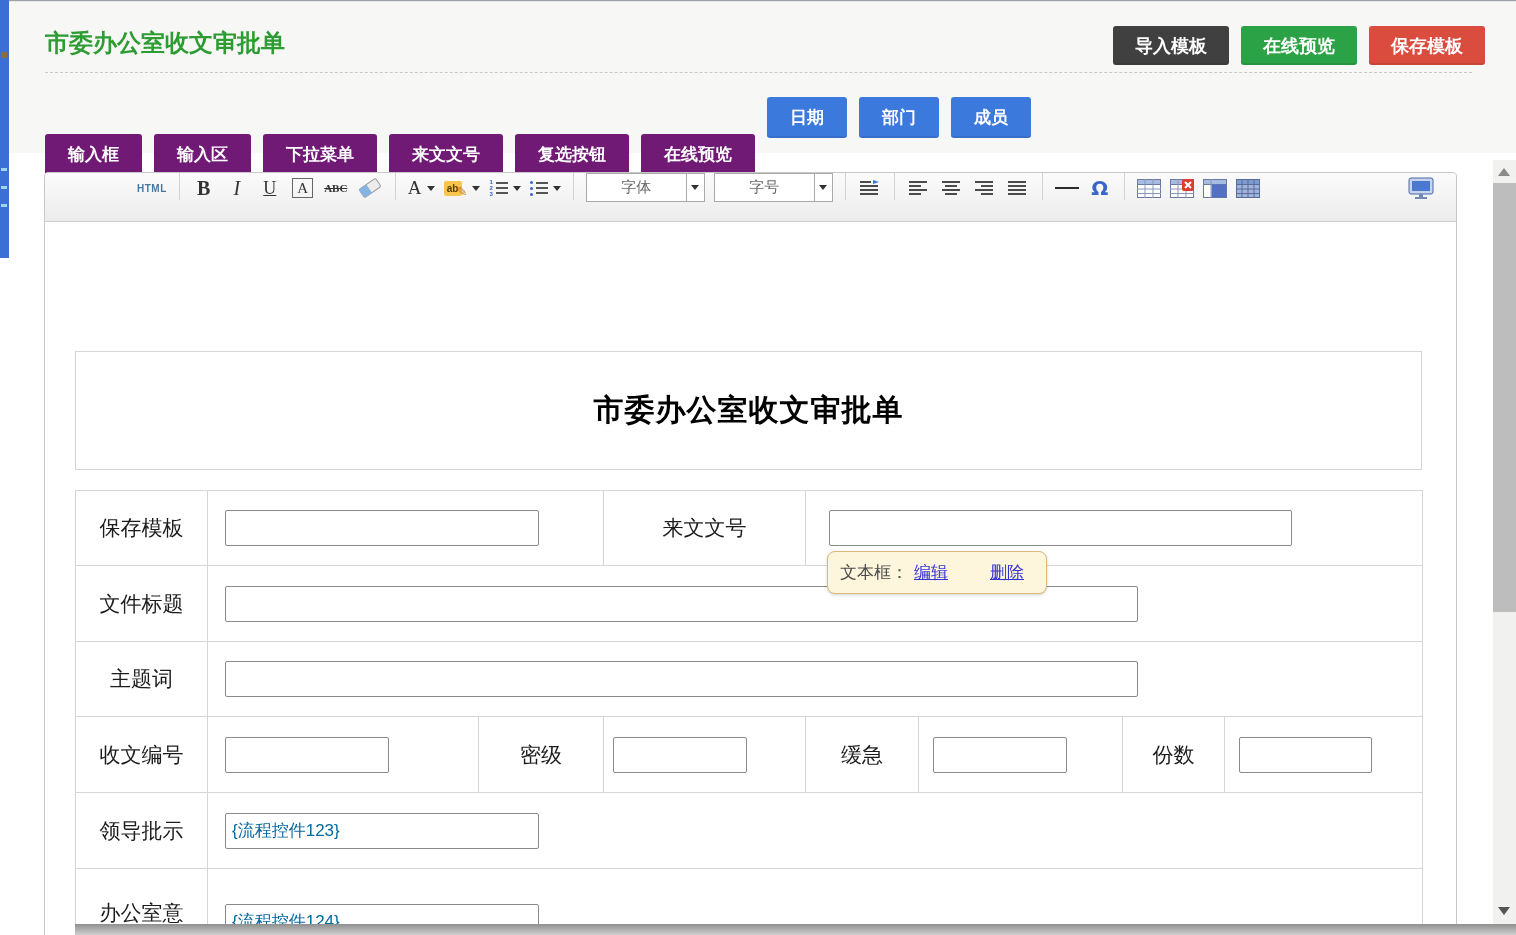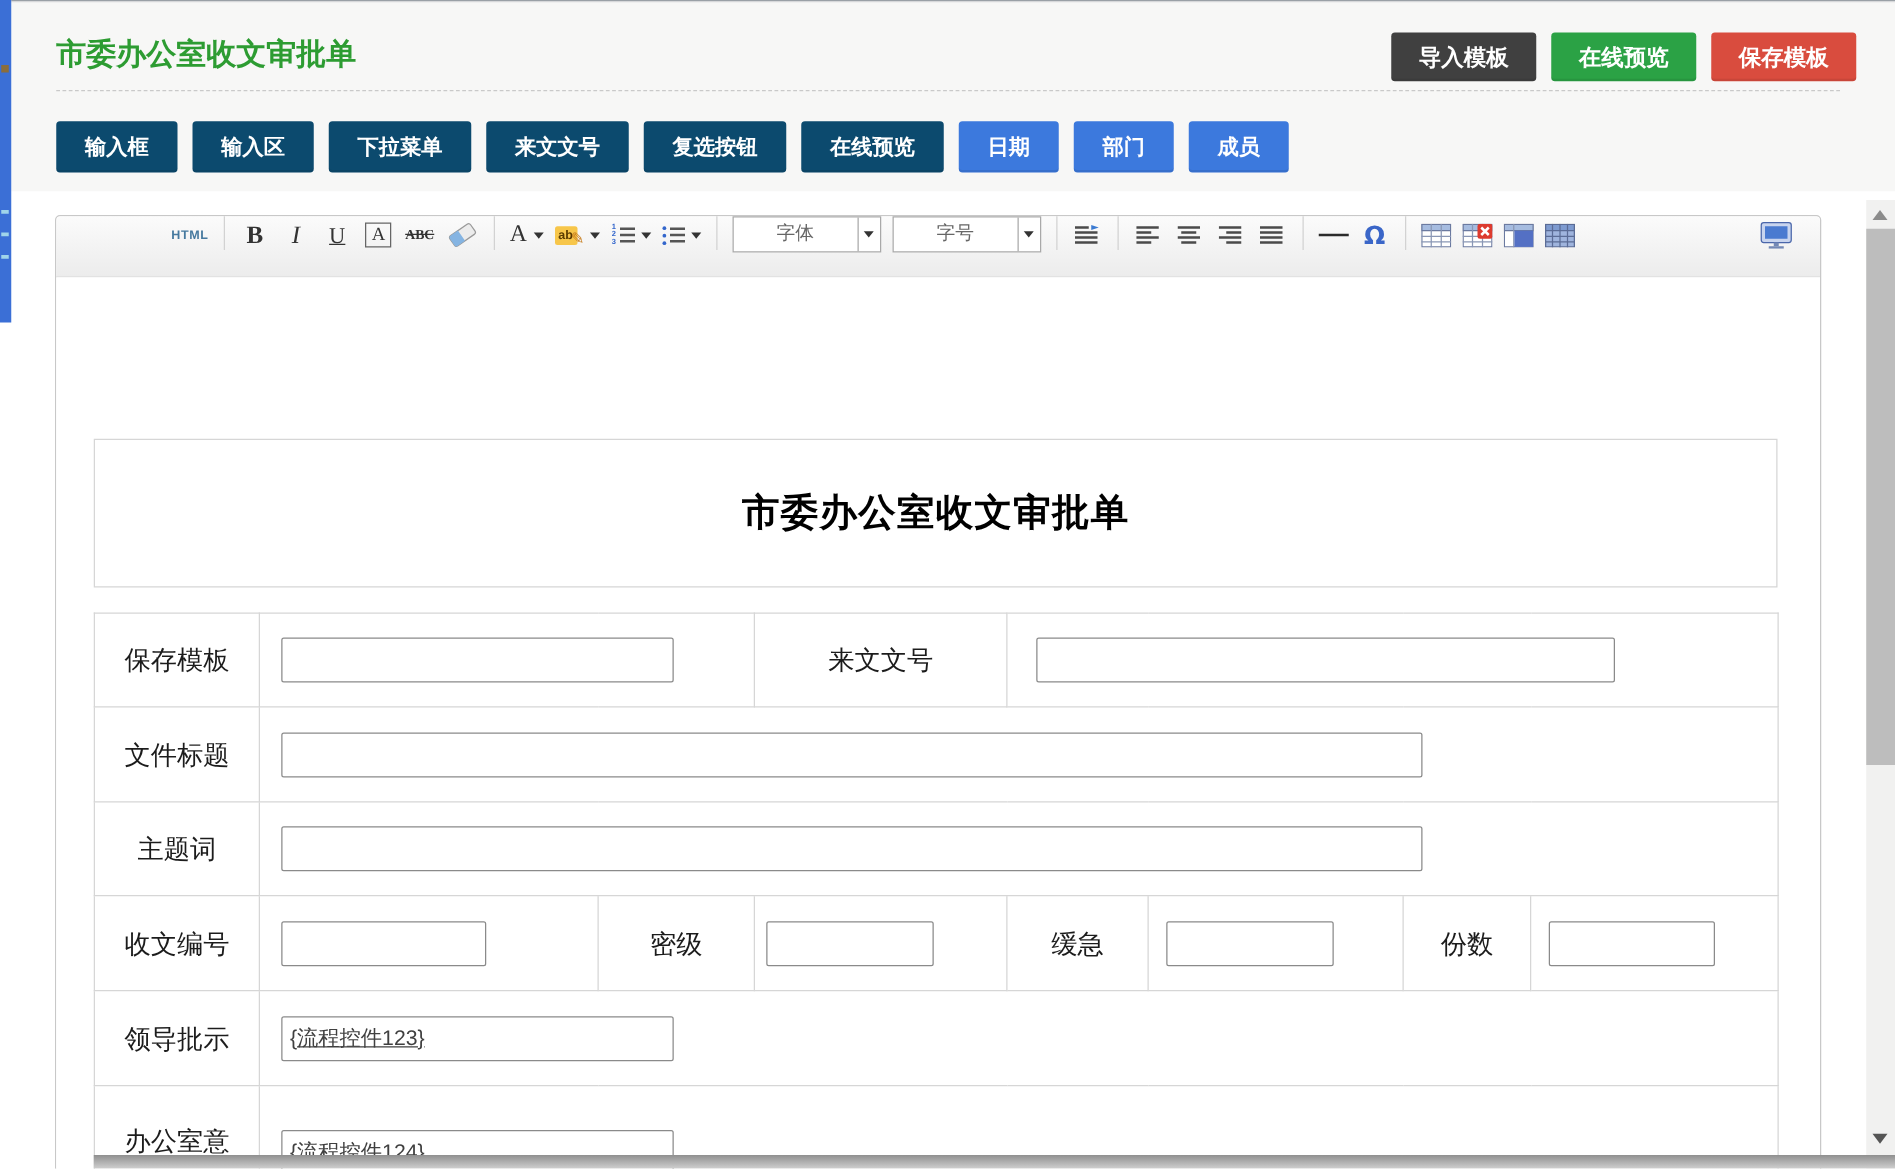--- a/index.html
+++ b/index.html
@@ -22,21 +22,21 @@
           font-family:"Liberation Serif","DejaVu Serif",serif;font-size:18px;font-weight:bold;
           box-shadow:inset 0 -2px 0 rgba(0,0,0,.08);}
   .act-import{background:#404040;margin-left:20px;}
   .act-preview{background:#2ba245;}
   .act-save{background:#d94c3e;}
 
   .widget-row{position:absolute;left:36px;top:96px;display:flex;gap:12px;}
   .wbtn{height:41px;padding:0 23px;border:none;border-radius:3px;color:#fff;cursor:pointer;
         font-family:"Liberation Serif","DejaVu Serif",serif;font-size:17px;font-weight:bold;
         box-shadow:inset 0 -2px 0 rgba(0,0,0,.08);}
-  .wbtn.light{background:#0c4a6e;}
+  .wbtn.light{background:#701a75;margin-top:37px;}
   .wbtn.primary{background:#3c79dd;}
 
   
   .editor{position:absolute;left:44px;top:172px;width:1413px;height:780px;background:#fff;
           border:1px solid #c8c8c8;border-radius:4px;box-sizing:border-box;}
   .etoolbar{height:48px;display:flex;gap:9px;padding:0 16px 0 92px;
           background:linear-gradient(#fbfbfb,#ececec);border-bottom:1px solid #cfcfcf;
           border-radius:4px 4px 0 0;}
   .tb-sep{width:1px;height:27px;background:#d2d2d2;margin:0 3px;flex:none;}
   .tb{height:30px;min-width:24px;display:flex;align-items:center;justify-content:center;
@@ -72,21 +72,21 @@
 
   
   .editor-body{position:relative;height:731px;background:#fff;overflow:hidden;}
   .form-title-box{position:absolute;left:30px;top:129px;width:1347px;height:119px;
           border:1px solid #d6d6d6;display:flex;align-items:center;justify-content:center;box-sizing:border-box;}
   .form-title{font-size:30px;font-weight:bold;color:#000;letter-spacing:1px;}
   table.fields{position:absolute;left:30px;top:268px;width:1347px;border-collapse:collapse;table-layout:fixed;}
   table.fields td{border:1px solid #d6d6d6;vertical-align:middle;}
   td.lbl{text-align:center;font-size:21px;color:#1c1c1c;}
   .fin{height:36px;border:1px solid #8a8a8a;border-radius:2px;background:#fff;box-sizing:border-box;
-          font-size:17px;color:#404040;padding:0 6px;display:block;text-decoration:underline;}
+          font-size:17px;color:#0369a1;padding:0 6px;display:block;}
   .r1{height:75px;} .r2{height:76px;} .r3{height:75px;} .r4{height:76px;} .r5{height:76px;} .r6{height:88px;}
   .ml16{margin-left:16px;} .ml22{margin-left:22px;} .ml8{margin-left:8px;} .ml13{margin-left:13px;}
   .w314{width:314px;} .w463{width:463px;} .w913{width:913px;} .w164{width:164px;} .w134{width:134px;} .w133{width:133px;}
 
   
   .tooltip{position:absolute;left:782px;top:329px;width:220px;height:43px;background:#fdf5dc;
           border:1px solid #dcb87b;border-radius:8px;display:flex;align-items:center;padding:0 12px;
           box-sizing:border-box;box-shadow:0 1px 3px rgba(0,0,0,.18);z-index:4;
           font-family:"Liberation Serif","DejaVu Serif",serif;font-size:17px;color:#4a4a4a;}
   .tooltip a{color:#3434d3;text-decoration:underline;cursor:pointer;}
@@ -385,20 +385,25 @@
         </tr>
         <tr class="r6">
           <td class="lbl">办公室意</td>
           <td colspan="7">
             <input class="fin w314 ml16" style="margin-top: 18px;" value="{流程控件124}">
           </td>
         </tr>
       </tbody>
         </table>
 
+      <div class="tooltip">
+        <span>文本框：</span>
+        <a class="tl-edit">编辑</a>
+        <a class="tl-del">删除</a>
+      </div>
     </div>
   </div>
 
   <div class="vscroll">
     <span class="vs-up"></span>
     <span class="vs-thumb"></span>
     <span class="vs-down"></span>
   </div>
   <div class="hscroll"></div>
 

